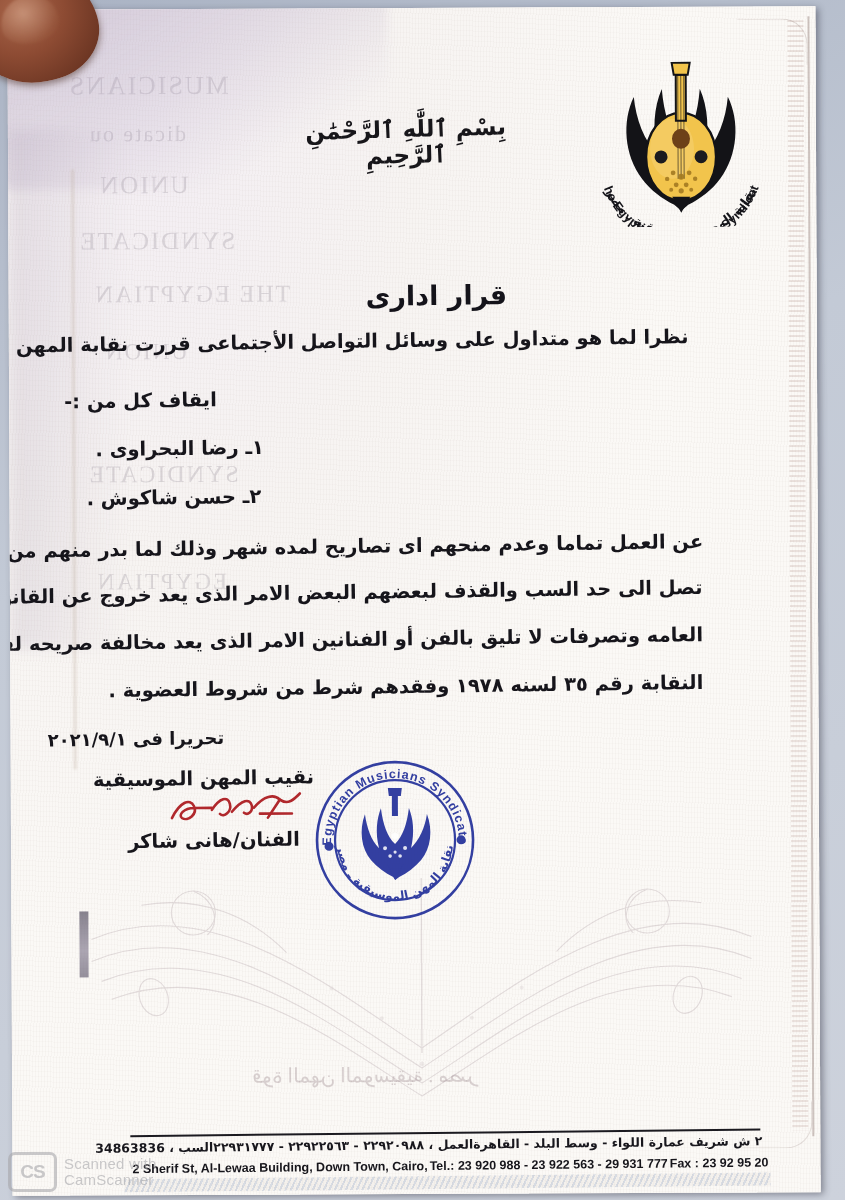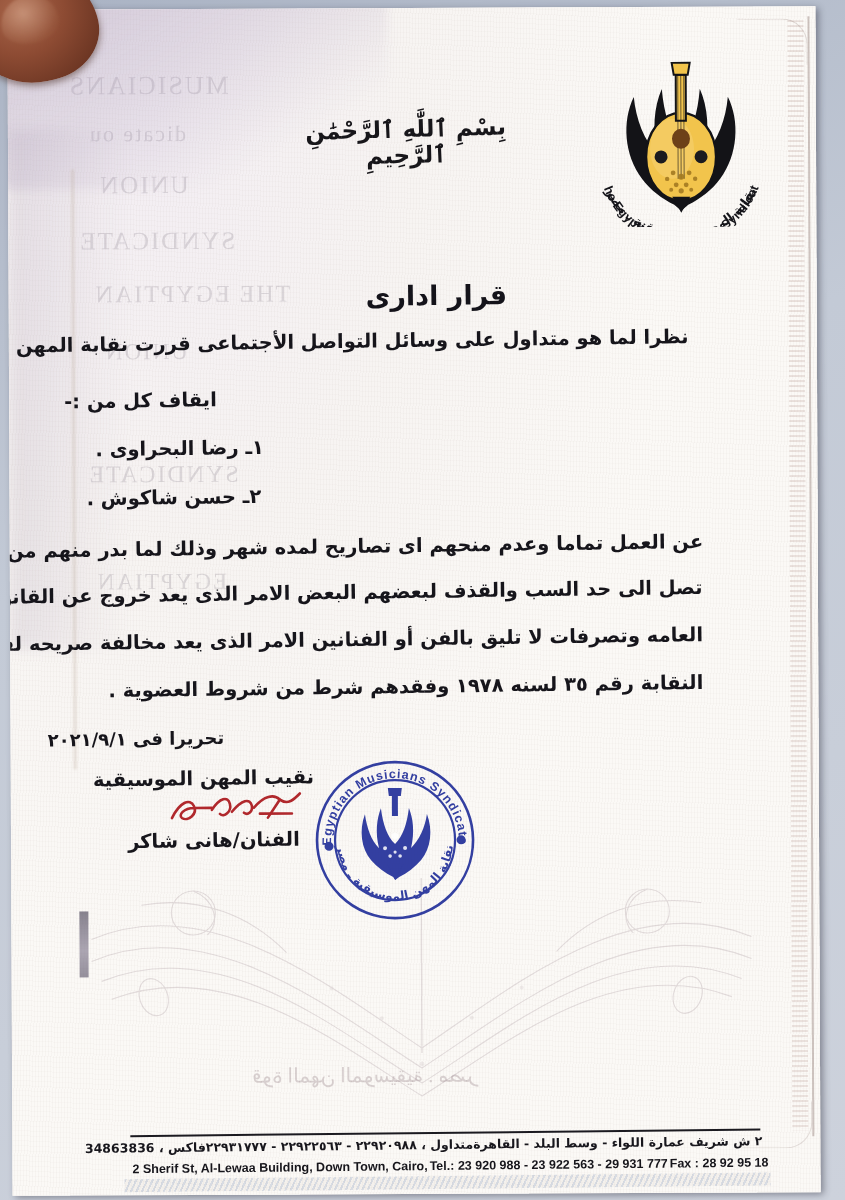--- a/index.html
+++ b/index.html
@@ -521,43 +521,50 @@
             <circle cx="89" cy="100" r="1.8"></circle>
           <circle cx="84" cy="96" r="1.6"></circle>
         </g>
       </svg>
 
       <div class="footer-rule"></div>
 
       <div class="footer-ar">
         <span>٢ ش شريف عمارة اللواء - وسط البلد - القاهرة</span>
         <span>
-          <span>متداول ،</span>
+          <span>العمل ،</span>
           <span>٢٢٩٢٠٩٨٨ - ٢٢٩٢٢٥٦٣ - ٢٢٩٣١٧٧٧</span>
         </span>
         <span>
-          <span>فاكس ،</span>
+          <span>السب ،</span>
           <span>34863836</span>
         </span>
       </div>
 
       <div class="footer-en">
         <span>2 Sherif St, Al-Lewaa Building, Down Town, Cairo,</span>
         <span>
           <span>Tel.:</span>
           <span>23 920 988  -  23 922 563  -  29 931 777</span>
         </span>
         <span>
           <span>Fax :</span>
-          <span>28 92 95 18</span>
+          <span>23 92 95 20</span>
         </span>
       </div>
 
       <div class="footer-band"></div>
     </div>
   </div>
 
   <div class="thumb">
     <div class="thumb-nail"></div>
   </div>
 
+  <div class="cs-wm">
+    <div class="cs-badge">CS</div>
+    <div class="cs-text">
+      <span>Scanned with</span>
+      <span>CamScanner</span>
+    </div>
+  </div>
 
 </div>
 
 </body></html>

